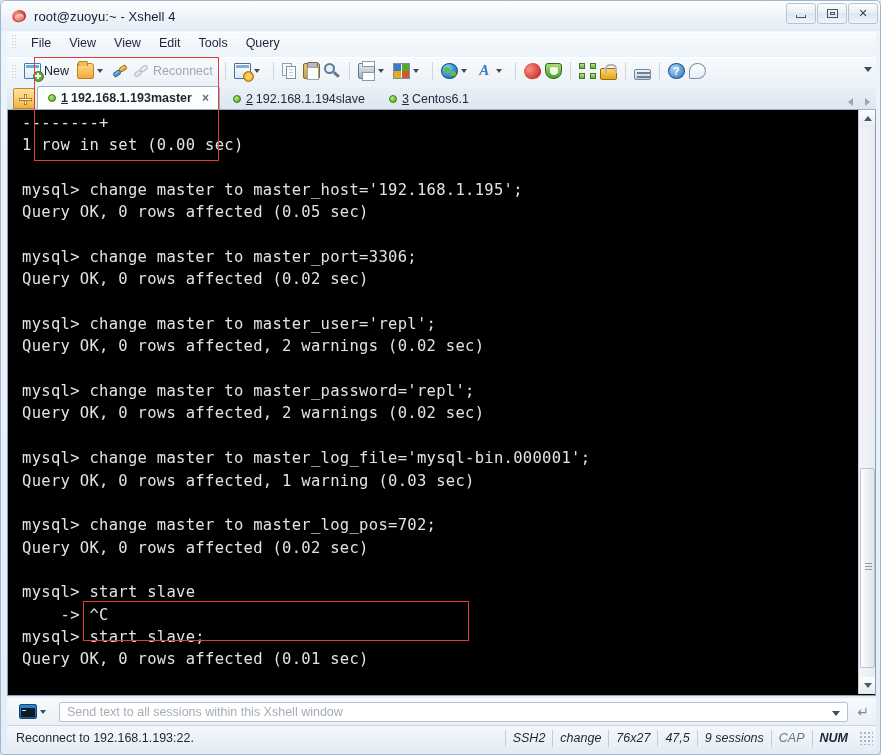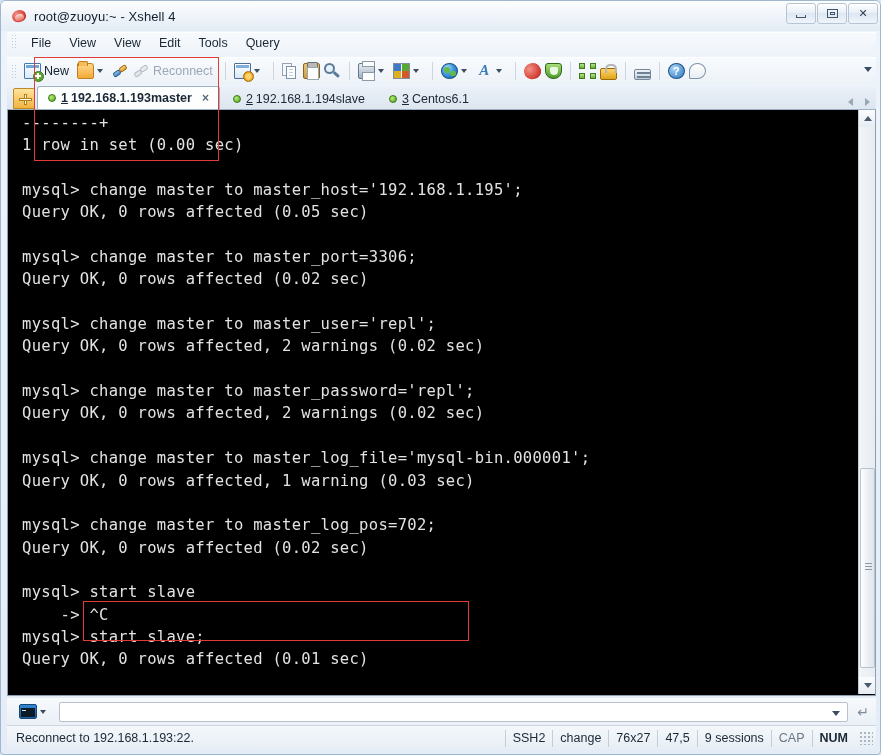--- a/index.html
+++ b/index.html
@@ -264,21 +264,21 @@
 
   
   .statusbar {
     position: absolute; left: 6px; top: 724px; width: 869px; height: 25px;
     background: linear-gradient(180deg,#f4f8fb,#e6edf4);
     border-top: 1px solid #ccd6e0;
     display:flex; align-items:center;
     font-size: 12.5px; color:#1b2836;
   }
   .st-left { margin-left: 9px; }
-  .st-right { margin-left:auto; display:flex; align-items:center; height:100%; }
+  .st-right { margin-left:auto; display:flex; align-items:center; height:100%;font-style:italic; }
   .st-cell { padding: 0 7px; height: 17px; display:flex; align-items:center;
              border-left: 1px solid #c3ced9; white-space:nowrap;}
   .st-cell.cap { color:#6b7885; }
   .st-cell.num { font-weight: bold; }
   .grip-res {
     width:14px;height:14px;margin-left:4px;margin-right:3px;
     background-image: radial-gradient(#a9b6c3 38%, transparent 39%);
     background-size:4px 4px;
   }
   .watermark {
@@ -495,20 +495,21 @@
     </div>
   </div>
 
   <div class="redbox" id="ann0" style="left: 33px; top: 56px; width: 185px; height: 104px;"></div>
   <div class="redbox" id="ann1" style="left: 82px; top: 600px; width: 386px; height: 40px;"></div>
 
   <div class="sendbar">
     <div class="send-ico"></div>
     <div class="caret"></div>
     <div class="send-input">
+      <span>Send text to all sessions within this Xshell window</span>
       <span class="dd"></span>
     </div>
     <div class="send-enter">↵</div>
   </div>
 
   <div class="statusbar">
     <div class="st-left">Reconnect to 192.168.1.193:22.</div>
     <div class="st-right">
       <div class="st-cell">SSH2</div>
       <div class="st-cell">change</div>

